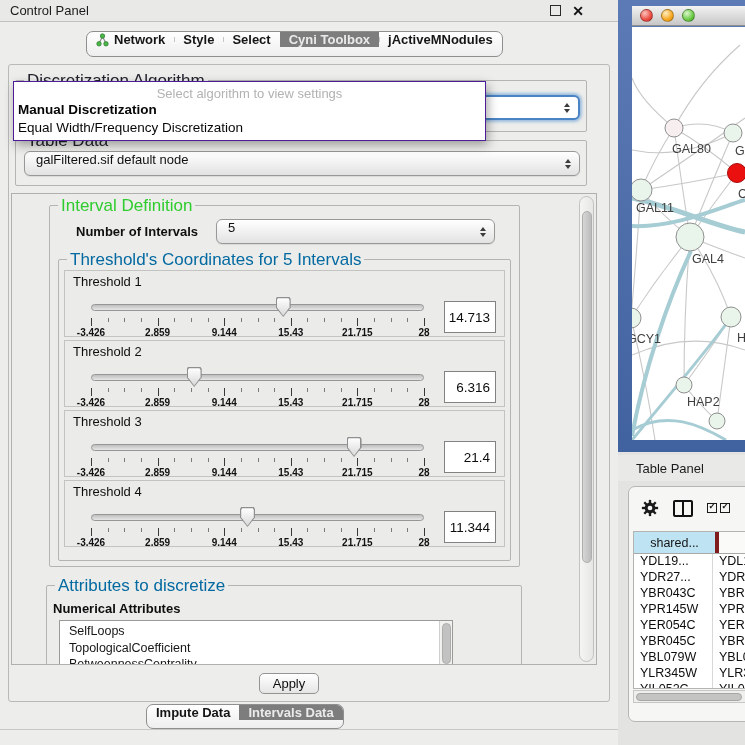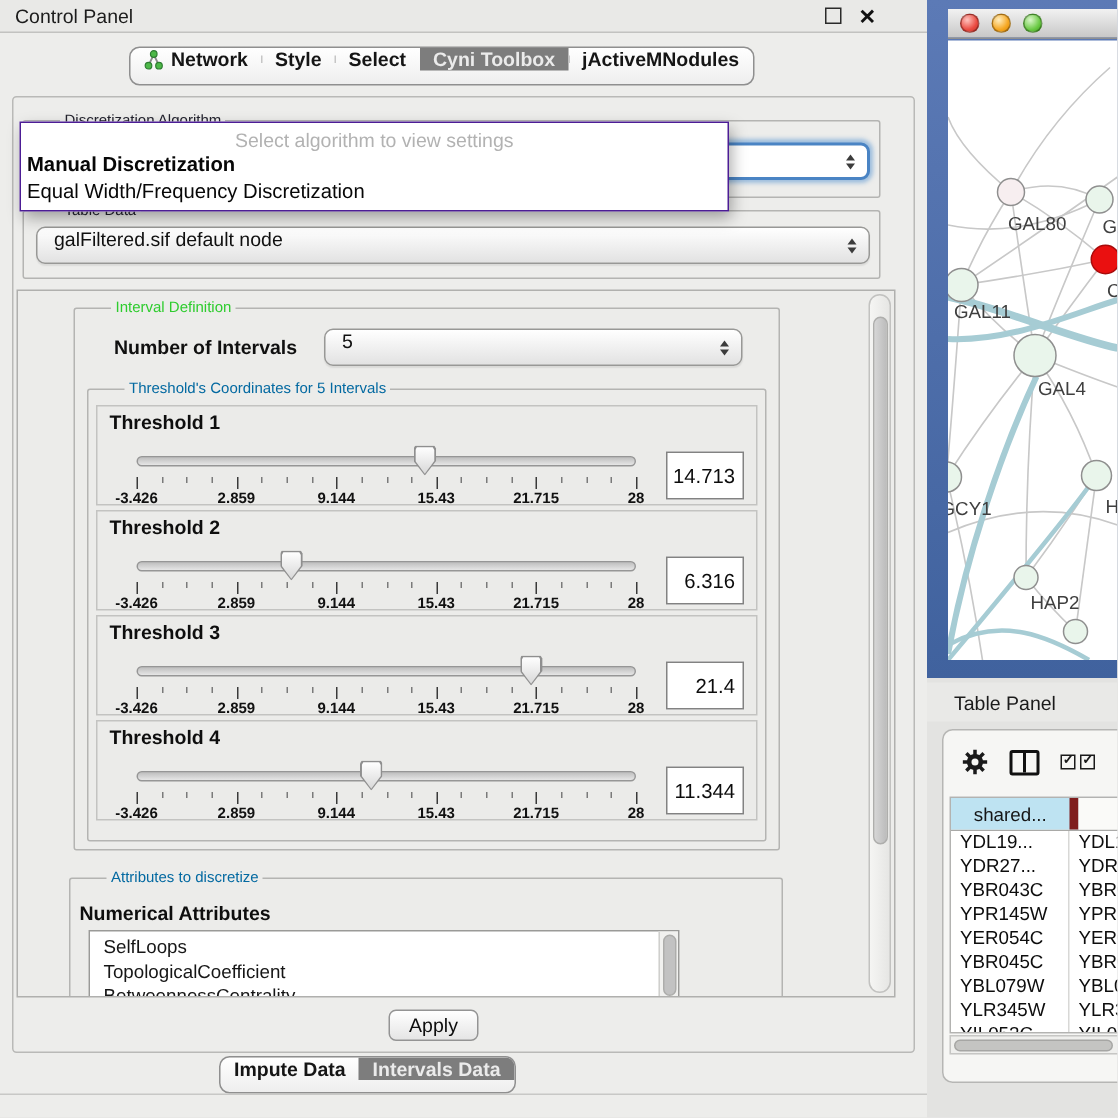--- a/index.html
+++ b/index.html
@@ -18,21 +18,21 @@
   .tabbar.top{left:86px;top:31px}
   .tabbar.bottom{left:146px;top:704px;height:25px}
   .tab{display:flex;align-items:center;justify-content:center;padding:0 9px;font-size:13px;font-weight:bold;color:#151515;position:relative;white-space:nowrap}
   .tab:not(:first-child):not(.sel)::before{content:"";position:absolute;left:0;top:5px;bottom:5px;width:1px;background:#c6c6c6}
   .tab.sel{background:#7d7d7d;color:#ebebeb}
   .tab .netic{margin-right:5px}
 
   .outer-box{position:absolute;left:8px;top:64px;width:602px;height:638px;border:1px solid #b9b9b7;border-radius:3px;background:#ededeb}
 
   .fs{position:absolute;border:1px solid #b4b4b2;border-radius:2px}
-  .legend{position:absolute;top:-8px;left:24px;background:#ededeb;padding:0 3px;font-size:10px;line-height:15px;white-space:nowrap}
+  .legend{position:absolute;top:-8px;left:8px;background:#ededeb;padding:0 3px;font-size:17px;line-height:15px;white-space:nowrap}
   .legend.dark{color:#23232e}
   .legend.green{color:#2ecc2e}
   .legend.blue{color:#0369a1}
   .scrollpane .legend{background:#ececea}
 
   .combo{position:absolute;height:25px;border:1px solid #989896;border-radius:6px;background:linear-gradient(#ffffff,#e2e2e2);box-shadow:0 1px 1px rgba(0,0,0,.08);display:flex;align-items:flex-start}
   .combo .ctext{font-size:13px;color:#101010;padding-left:11px}
   .spin{position:absolute;right:8px;top:50%;transform:translateY(-50%);display:flex;flex-direction:column;gap:2px}
   .spin i{display:block;width:0;height:0;border-left:3.5px solid transparent;border-right:3.5px solid transparent}
   .spin i.up{border-bottom:4.5px solid #3c3c3c}
@@ -45,21 +45,21 @@
 
   .scrollpane{position:absolute;left:2px;top:128px;width:586px;height:472px;border:1px solid #b0b0ae;background:#ececea;overflow:hidden}
 
   .fs-interval{left:37px;top:11px;width:471px;height:362px}
   .noi-label{position:absolute;left:26px;top:18px;font-size:13px;font-weight:bold;color:#101010}
   .combo.noi{left:166px;top:13px;width:279px}
 
   .fs-thresh{left:8px;top:53px;width:453px;height:302px}
   .tbox-list{position:absolute;left:5px;top:10px;right:5px}
   .tbox{position:relative;height:67px;margin-bottom:3px;border:1px solid #c3c3c1;background:#ebebe9}
-  .tlabel{position:absolute;left:8px;top:3px;font-size:13px;font-weight:bold;color:#0e0e0e}
+  .tlabel{position:absolute;left:8px;top:3px;font-size:13px;font-weight:normal;color:#0e0e0e}
   .track{position:absolute;left:26px;top:33px;width:333px;height:7px;border-radius:4px;border:1px solid #969696;background:linear-gradient(#bfbfbf,#e6e6e6)}
   .handle{position:absolute;top:26px;width:15px;height:20px;background:#8f8f8f;clip-path:polygon(8% 0%,92% 0%,100% 10%,100% 52%,50% 100%,0% 52%,0% 10%)}
   .handle::after{content:"";position:absolute;inset:1.2px;background:linear-gradient(#ffffff,#d8d8d8);clip-path:polygon(8% 0%,92% 0%,100% 10%,100% 52%,50% 100%,0% 52%,0% 10%)}
   .tick{position:absolute;top:47px;width:1px;height:4px;background:#7a7a7a}
   .tick.major{height:8px;background:#3a3a3a}
   .ticklabel{position:absolute;top:56px;transform:translateX(-50%);font-size:10px;font-weight:bold;color:#111;white-space:nowrap}
   .tval{position:absolute;right:8px;top:30px;width:52px;height:32px;background:#fff;border:1px solid #828282;font-size:13.5px;color:#0c0c0c;display:flex;align-items:center;justify-content:flex-end;padding-right:5px}
 
   .fs-attrs{left:34px;top:391px;width:476px;height:120px}
   .attrs-title{position:absolute;left:6px;top:15px;font-size:13px;font-weight:bold;color:#0e0e0e}
@@ -95,21 +95,21 @@
   .tp-body{position:absolute;left:10px;top:486px;width:130px;height:236px;background:#f6f6f4;border:1px solid #b6b6b4;border-radius:7px}
   .tp-toolbar{position:absolute;left:12px;top:8px;height:26px;display:flex;align-items:center;gap:14px}
   .colicon{width:20px;height:17px;border:2px solid #111;border-radius:2px;position:relative}
   .colicon::after{content:"";position:absolute;left:50%;top:0;bottom:0;width:2px;background:#111;transform:translateX(-1px)}
   .cbgroup{display:flex;gap:3px}
   .cbx{width:10px;height:10px;border:1.5px solid #1a1a1a;position:relative}
   .cbx::after{content:"✓";position:absolute;left:0.5px;top:-3.5px;font-size:9px;font-weight:bold;color:#1a1a1a}
   .tp-table{position:absolute;left:4px;top:44px;width:124px;height:158px;background:#fff;border:1px solid #b3b3b1;overflow:hidden}
   .tp-hrow{display:flex;height:22px;border-bottom:1px solid #a9a9a7}
   .tp-hcell{font-size:12.5px;color:#151515;display:flex;align-items:center}
-  .tp-hcell.c1{width:89px;background:#bee3f2;border-right:6px solid #7f1d1d;justify-content:center}
+  .tp-hcell.c1{width:89px;background:#bee3f2;border-right:4px solid #7f1d1d;justify-content:center}
   .tp-hcell.c2{flex:1;background:#fafaf8;padding-left:30px}
   .tp-row{display:flex;height:16px}
   .tp-cell{font-size:12.5px;color:#0d0d0d;white-space:nowrap;overflow:hidden}
   .tp-cell.c1{width:79px;border-right:1px solid #d8d8d6;padding-left:6px}
   .tp-cell.c2{flex:1;padding-left:6px}
   .tp-hscroll{position:absolute;left:4px;top:203px;width:124px;height:13px;background:#efefed;border:1px solid #c6c6c4}
   .tp-hscroll .thumb{position:absolute;left:2px;top:1.5px;width:106px;height:8px;background:#c4c4c2;border:1px solid #a6a6a4;border-radius:5px}
 </style>
 </head>
 <body>

